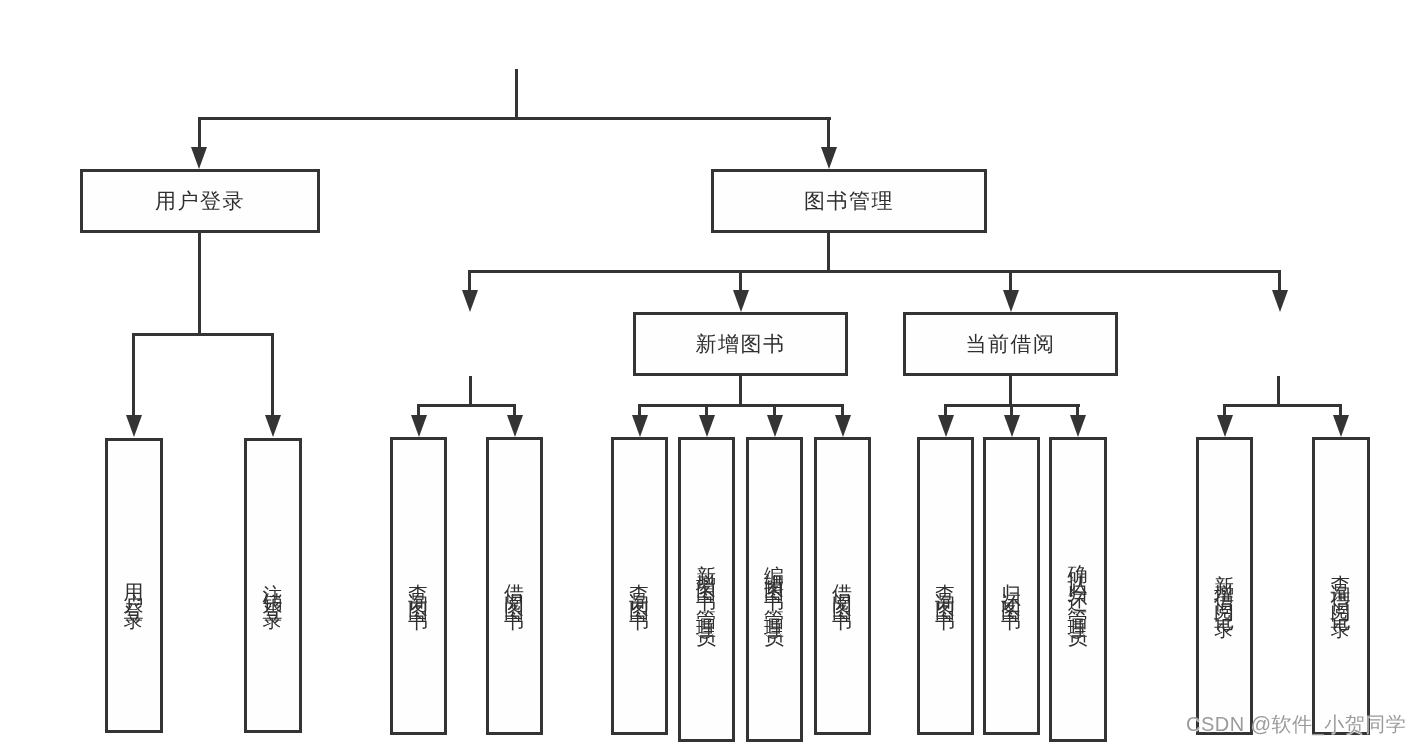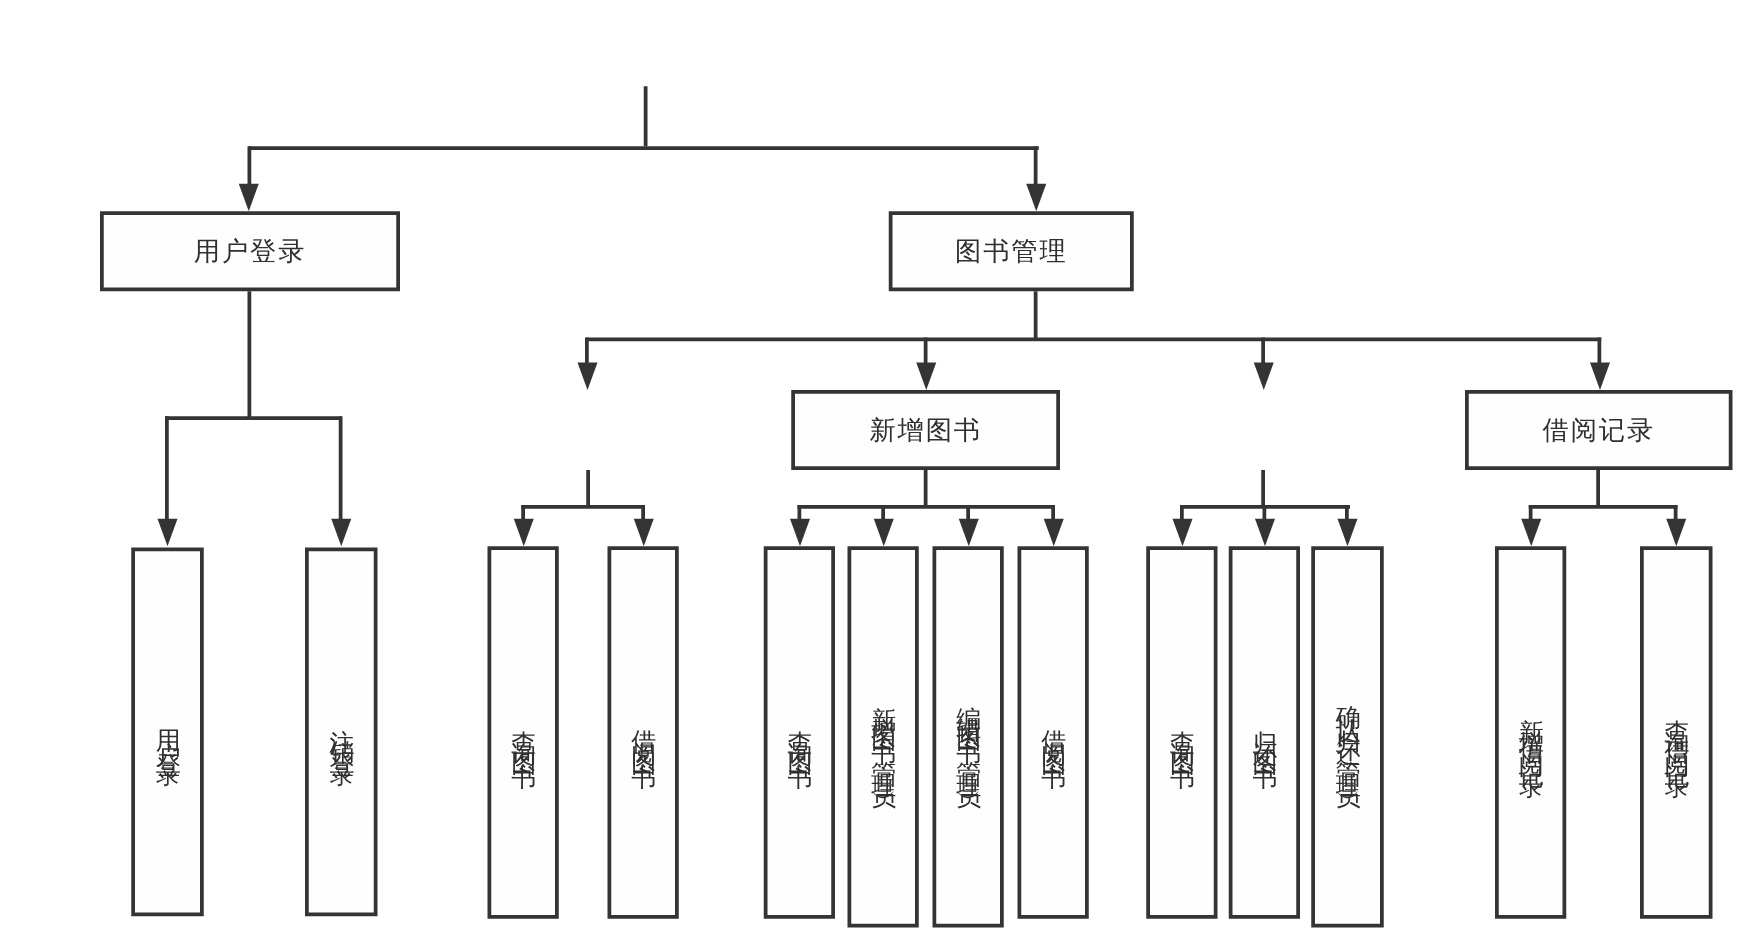--- a/index.html
+++ b/index.html
@@ -40,21 +40,21 @@
   <div class="vline" style="left:515px;top:69px;height:48px"></div>
   <div class="hline" style="left:199px;top:117px;width:632px"></div>
   <div class="vline" style="left:198px;top:117px;height:34px"></div>
   <div class="arrow" style="left:191px;top:147px"></div>
   <div class="vline" style="left:827px;top:117px;height:34px"></div>
   <div class="arrow" style="left:821px;top:147px"></div>
 
   <div class="box hbox" style="left:80px;top:169px;width:240px;height:64px">
     <span>用户登录</span>
   </div>
-  <div class="box hbox" style="left:711px;top:169px;width:196px;height:64px">
+  <div class="box hbox" style="left:711px;top:169px;width:276px;height:64px">
     <span>图书管理</span>
   </div>
 
   <div class="vline" style="left:198px;top:233px;height:102px"></div>
   <div class="hline" style="left:132px;top:333px;width:141px"></div>
   <div class="vline" style="left:132px;top:333px;height:84px"></div>
   <div class="arrow" style="left:126px;top:415px"></div>
   <div class="vline" style="left:271px;top:333px;height:84px"></div>
   <div class="arrow" style="left:265px;top:415px"></div>
 
@@ -65,22 +65,22 @@
   <div class="vline" style="left:739px;top:270px;height:22px"></div>
   <div class="arrow" style="left:733px;top:290px"></div>
   <div class="vline" style="left:1009px;top:270px;height:22px"></div>
   <div class="arrow" style="left:1003px;top:290px"></div>
   <div class="vline" style="left:1278px;top:270px;height:22px"></div>
   <div class="arrow" style="left:1272px;top:290px"></div>
 
   <div class="box hbox" style="left:633px;top:312px;width:215px;height:64px">
     <span>新增图书</span>
   </div>
-  <div class="box hbox" style="left:1172px;top:312px;width:214px;height:64px">
-    <span>借阅记录</span>
+  <div class="box hbox" style="left:903px;top:312px;width:215px;height:64px">
+    <span>当前借阅</span>
   </div>
 
   <div class="vline" style="left:469px;top:376px;height:30px"></div>
   <div class="hline" style="left:417px;top:404px;width:99px"></div>
   <div class="vline" style="left:417px;top:404px;height:13px"></div>
   <div class="arrow" style="left:411px;top:415px"></div>
   <div class="vline" style="left:513px;top:404px;height:13px"></div>
   <div class="arrow" style="left:507px;top:415px"></div>
 
   <div class="vline" style="left:739px;top:376px;height:30px"></div>
@@ -147,14 +147,15 @@
     <span>确认归还（管理员）</span>
   </div>
 
   <div class="box vbox" style="left:1196px;top:437px;width:57px;height:298px">
     <span>新增借阅记录</span>
   </div>
   <div class="box vbox" style="left:1312px;top:437px;width:58px;height:298px">
     <span>查询借阅记录</span>
   </div>
 
+  <div class="watermark">CSDN @软件_小贺同学</div>
 
 </div>
 
 </body></html>

